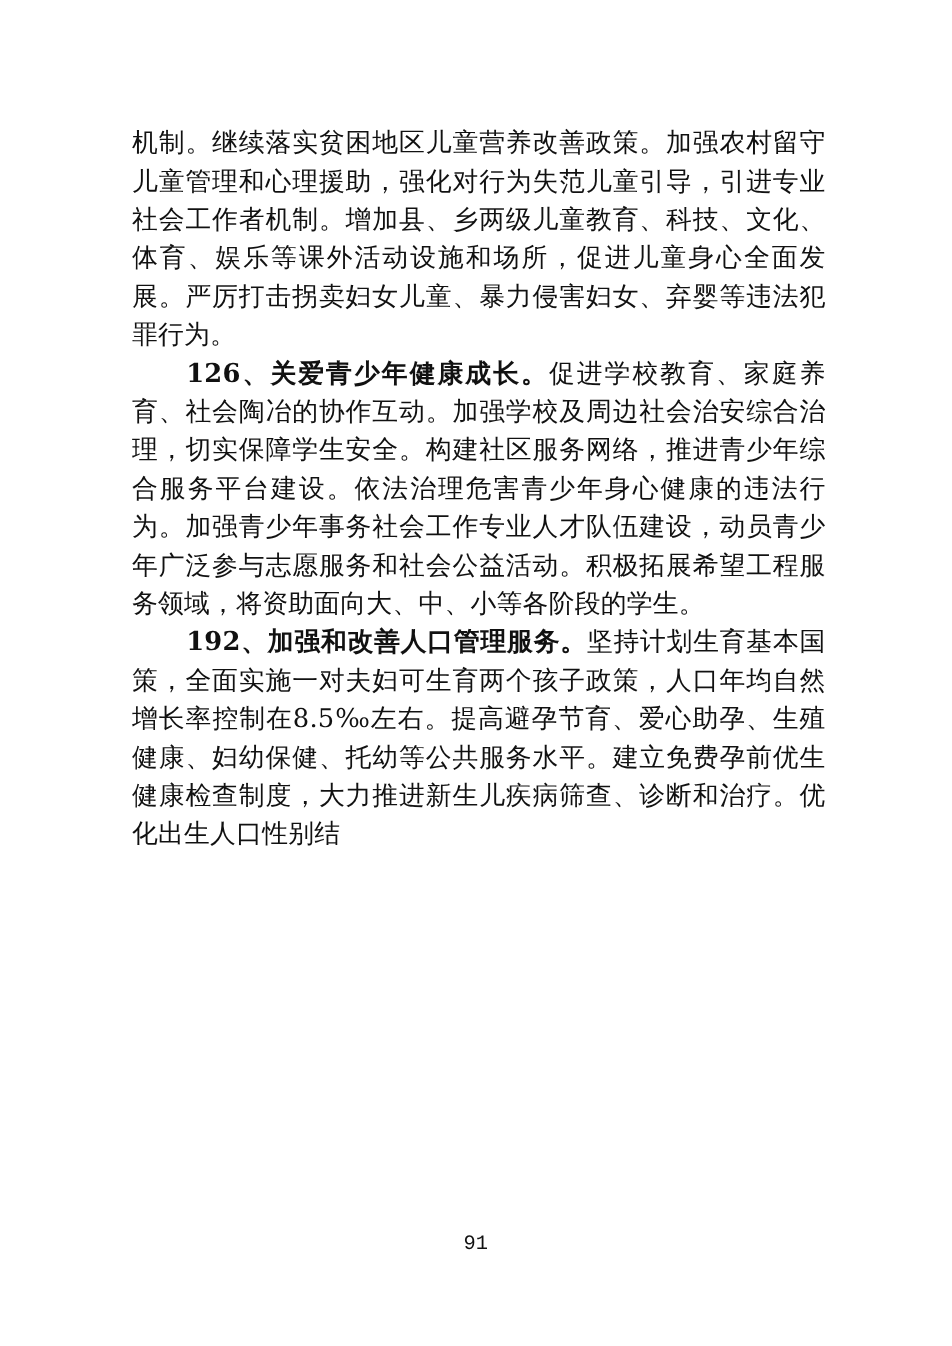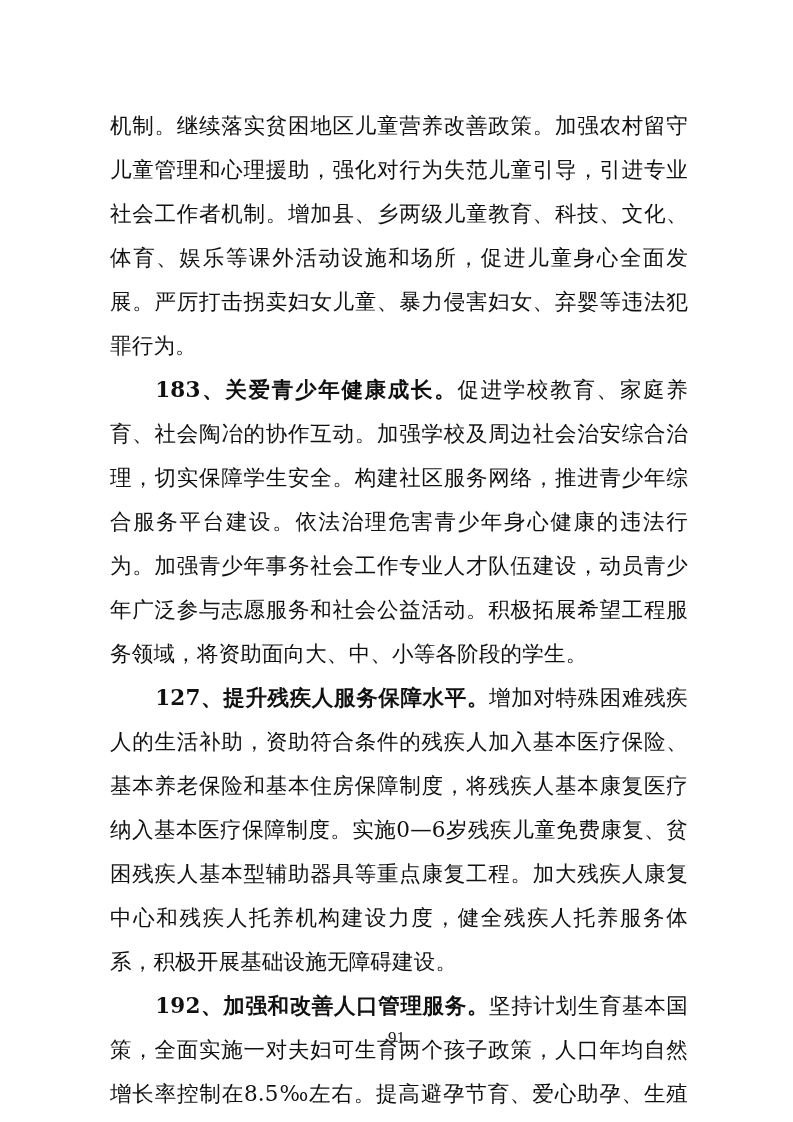--- a/index.html
+++ b/index.html
@@ -19,21 +19,21 @@
     overflow: hidden;
   }
   .content {
     position: absolute;
     left: 110px;
     top: 104px;
     width: 578px;
   }
   .para {
     font-size: 21.5px;
-    line-height: 44px;
+    line-height: 32px;
     color: #111111;
     text-align: justify;
     text-justify: inter-ideograph;
     margin: 0;
     letter-spacing: 0.2px;
   }
   .para.indent {
     text-indent: 2.1em;
   }
   .para + .para {
@@ -43,41 +43,38 @@
     font-weight: bold;
     font-family: "DejaVu Serif", serif;
   }
   .folio {
     position: absolute;
     left: 0;
     right: 0;
     top: 1028px;
     text-align: center;
     font-size: 17px;
-    font-family: Liberation Serif, serif;
+    font-family: Liberation Mono, monospace;
     color: #111111;
   }
 </style>
 </head>
 <body>
 
 <div class="page">
   <div class="content">
 
     <p class="para">
       <span>机制。继续落实贫困地区儿童营养改善政策。加强农村留守儿童管理和心理援助，强化对行为失范儿童引导，引进专业社会工作者机制。增加县、乡两级儿童教育、科技、文化、体育、娱乐等课外活动设施和场所，促进儿童身心全面发展。严厉打击拐卖妇女儿童、暴力侵害妇女、弃婴等违法犯罪行为。</span>
     </p>
 
     <p class="para indent">
-      <span class="lead">183、关爱青少年健康成长。</span><span>促进学校教育、家庭养育、社会陶冶的协作互动。加强学校及周边社会治安综合治理，切实保障学生安全。构建社区服务网络，推进青少年综合服务平台建设。依法治理危害青少年身心健康的违法行为。加强青少年事务社会工作专业人才队伍建设，动员青少年广泛参与志愿服务和社会公益活动。积极拓展希望工程服务领域，将资助面向大、中、小等各阶段的学生。</span>
+      <span class="lead">126、关爱青少年健康成长。</span><span>促进学校教育、家庭养育、社会陶冶的协作互动。加强学校及周边社会治安综合治理，切实保障学生安全。构建社区服务网络，推进青少年综合服务平台建设。依法治理危害青少年身心健康的违法行为。加强青少年事务社会工作专业人才队伍建设，动员青少年广泛参与志愿服务和社会公益活动。积极拓展希望工程服务领域，将资助面向大、中、小等各阶段的学生。</span>
     </p>
 
-    <p class="para indent">
-      <span class="lead">127、提升残疾人服务保障水平。</span><span>增加对特殊困难残疾人的生活补助，资助符合条件的残疾人加入基本医疗保险、基本养老保险和基本住房保障制度，将残疾人基本康复医疗纳入基本医疗保障制度。实施0—6岁残疾儿童免费康复、贫困残疾人基本型辅助器具等重点康复工程。加大残疾人康复中心和残疾人托养机构建设力度，健全残疾人托养服务体系，积极开展基础设施无障碍建设。</span>
-    </p>
 
     <p class="para indent">
       <span class="lead">192、加强和改善人口管理服务。</span><span>坚持计划生育基本国策，全面实施一对夫妇可生育两个孩子政策，人口年均自然增长率控制在8.5‰左右。提高避孕节育、爱心助孕、生殖健康、妇幼保健、托幼等公共服务水平。建立免费孕前优生健康检查制度，大力推进新生儿疾病筛查、诊断和治疗。优化出生人口性别结</span>
     </p>
 
   </div>
 
   <div class="folio">91</div>
 </div>
 

